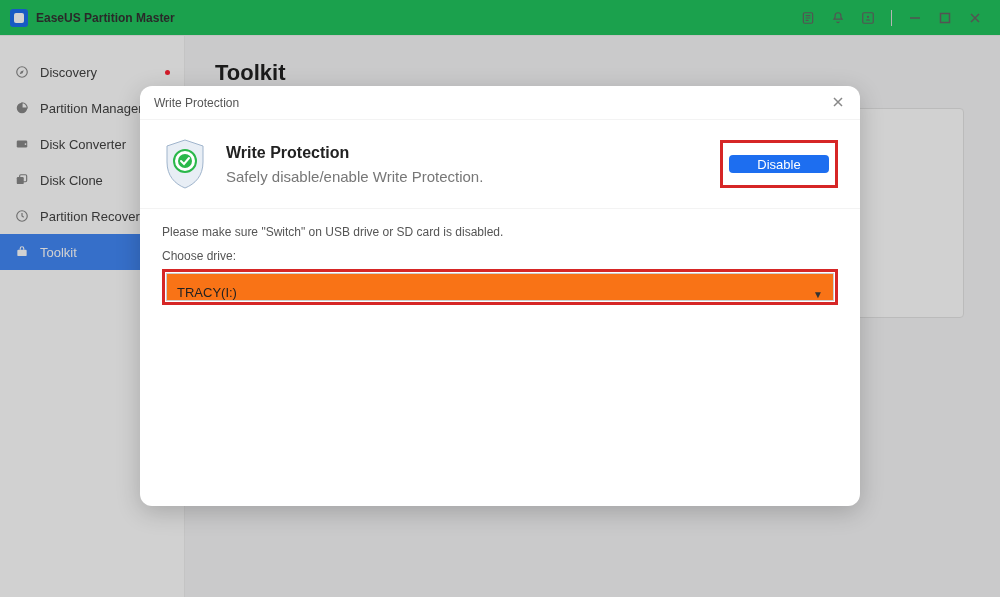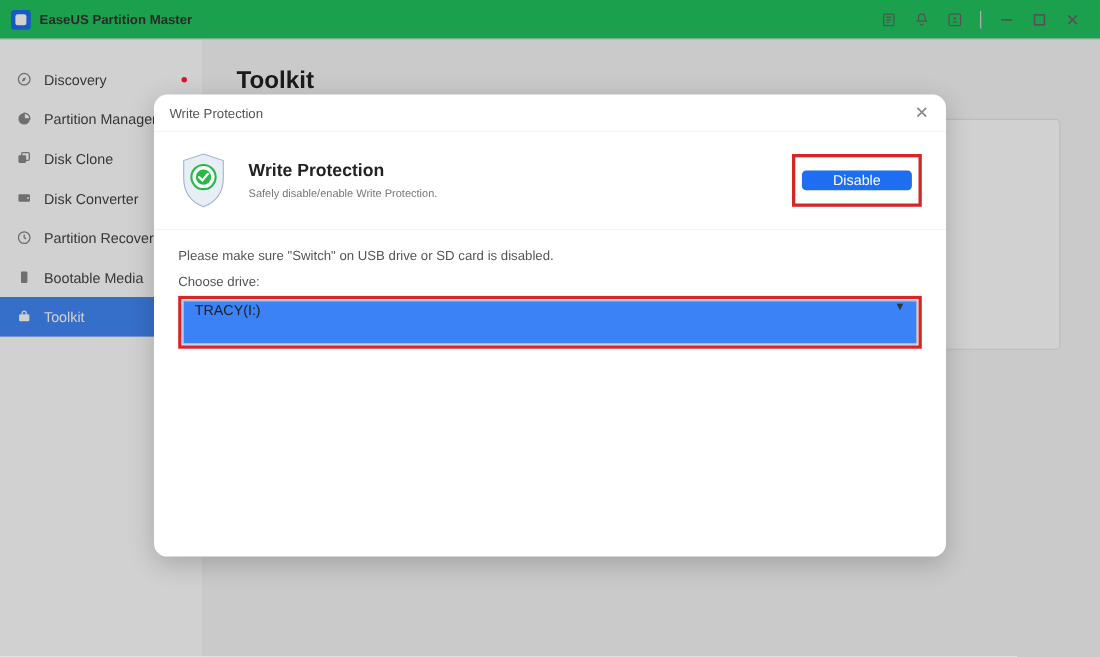--- a/index.html
+++ b/index.html
@@ -30,30 +30,30 @@
 
 .overlay { position: absolute; inset: 0; background: rgba(0,0,0,0.18); }
 .modal { position: absolute; left: 140px; top: 86px; width: 720px; height: 420px; background: #fff; border-radius: 12px; box-shadow: 0 6px 24px rgba(0,0,0,0.2); display:flex; flex-direction:column; }
 .modal-head { height: 34px; display:flex; align-items:center; padding: 0 14px; border-bottom: 1px solid #f3f3f3; font-size: 12px; color:#555; }
 .modal-head .spacer { flex:1; }
 .modal-head .xbtn { width:14px; height:14px; color:#888; cursor:pointer; }
 
 .modal-hero { display:flex; align-items:center; padding: 18px 22px; border-bottom: 1px solid #f3f3f3; }
 .shield { width:46px; height:52px; margin-right: 18px; position:relative; display:flex; align-items:center; justify-content:center; }
 .hero-text h2 { font-size: 16px; font-weight:600; color:#222; margin-bottom:6px; }
-.hero-text p { font-size: 10px; color:#777; }
+.hero-text p { font-size: 15px; color:#777; }
 .hero-spacer { flex:1; }
 .disable-wrap { border: 3px solid #d62626; padding: 12px 6px; }
 .disable-btn { background:#1d6ef0; color:#fff; border:none; border-radius:4px; height:18px; width:100px; font-size:13px; cursor:pointer; }
 
 .modal-body { padding: 16px 22px; font-size: 12px; color:#555; }
 .modal-body .note { margin-bottom: 10px; }
 .modal-body .choose-label { margin-bottom: 6px; }
 .select-wrap { border: 3px solid #d62626; padding: 1px; }
-.select { height: 40px; background:#3b82f6; border:1px solid #ccc; display:flex; align-items:flex-start; padding: 0 10px; font-size:13px; color:#222; position:relative; cursor:pointer; }
+.select { height: 28px; background:#f97316; border:1px solid #ccc; display:flex; align-items:flex-end; padding: 0 10px; font-size:13px; color:#222; position:relative; cursor:pointer; }
 .select .caret { margin-left:auto; font-size:10px; color:#333; }
 
 svg { display:block; }
 </style>
 </head>
 <body>
 
 <div class="titlebar">
   <div class="logo"></div>
   <div class="title">EaseUS Partition Master</div>
@@ -112,51 +112,43 @@
           <svg width="14" height="14" viewBox="0 0 24 24">
             <path d="M12 3a9 9 0 1 0 9 9h-9z" fill="currentColor"></path>
             <path d="M12 3v9h9a9 9 0 0 0-9-9z" fill="none" stroke="currentColor" stroke-width="2"></path>
           </svg>
         </span>
       <span>Partition Manager</span>
     </div>
     <div class="sidebar-item">
       <span class="sicon">
           <svg width="14" height="14" viewBox="0 0 24 24">
+            <rect x="3" y="6" width="18" height="12" rx="2" fill="currentColor"></rect>
+            <circle cx="18" cy="12" r="1.5" fill="#fff"></circle>
+          </svg>
+        </span>
+      <span>Disk Converter</span>
+    </div>
+    <div class="sidebar-item">
+      <span class="sicon">
+          <svg width="14" height="14" viewBox="0 0 24 24">
             <rect x="3" y="7" width="12" height="12" rx="2" fill="currentColor"></rect>
             <rect x="8" y="3" width="12" height="12" rx="2" fill="none" stroke="currentColor" stroke-width="2"></rect>
           </svg>
         </span>
       <span>Disk Clone</span>
     </div>
     <div class="sidebar-item">
       <span class="sicon">
           <svg width="14" height="14" viewBox="0 0 24 24">
-            <rect x="3" y="6" width="18" height="12" rx="2" fill="currentColor"></rect>
-            <circle cx="18" cy="12" r="1.5" fill="#fff"></circle>
-          </svg>
-        </span>
-      <span>Disk Converter</span>
-    </div>
-    <div class="sidebar-item">
-      <span class="sicon">
-          <svg width="14" height="14" viewBox="0 0 24 24">
             <circle cx="12" cy="12" r="9" fill="none" stroke="currentColor" stroke-width="2"></circle>
             <path d="M12 7v5l3 2" stroke="currentColor" stroke-width="2" fill="none"></path>
           </svg>
         </span>
       <span>Partition Recovery</span>
-    </div>
-    <div class="sidebar-item">
-      <span class="sicon">
-          <svg width="14" height="14" viewBox="0 0 24 24">
-            <rect x="7" y="3" width="10" height="18" rx="2" fill="currentColor"></rect>
-          </svg>
-        </span>
-      <span>Bootable Media</span>
     </div>
     <div class="sidebar-item active">
       <span class="sicon">
           <svg width="14" height="14" viewBox="0 0 24 24">
             <rect x="4" y="8" width="16" height="11" rx="2" fill="currentColor"></rect>
             <path d="M9 8V6a3 3 0 0 1 6 0v2" fill="none" stroke="currentColor" stroke-width="2"></path>
           </svg>
         </span>
       <span>Toolkit</span>
     </div>

